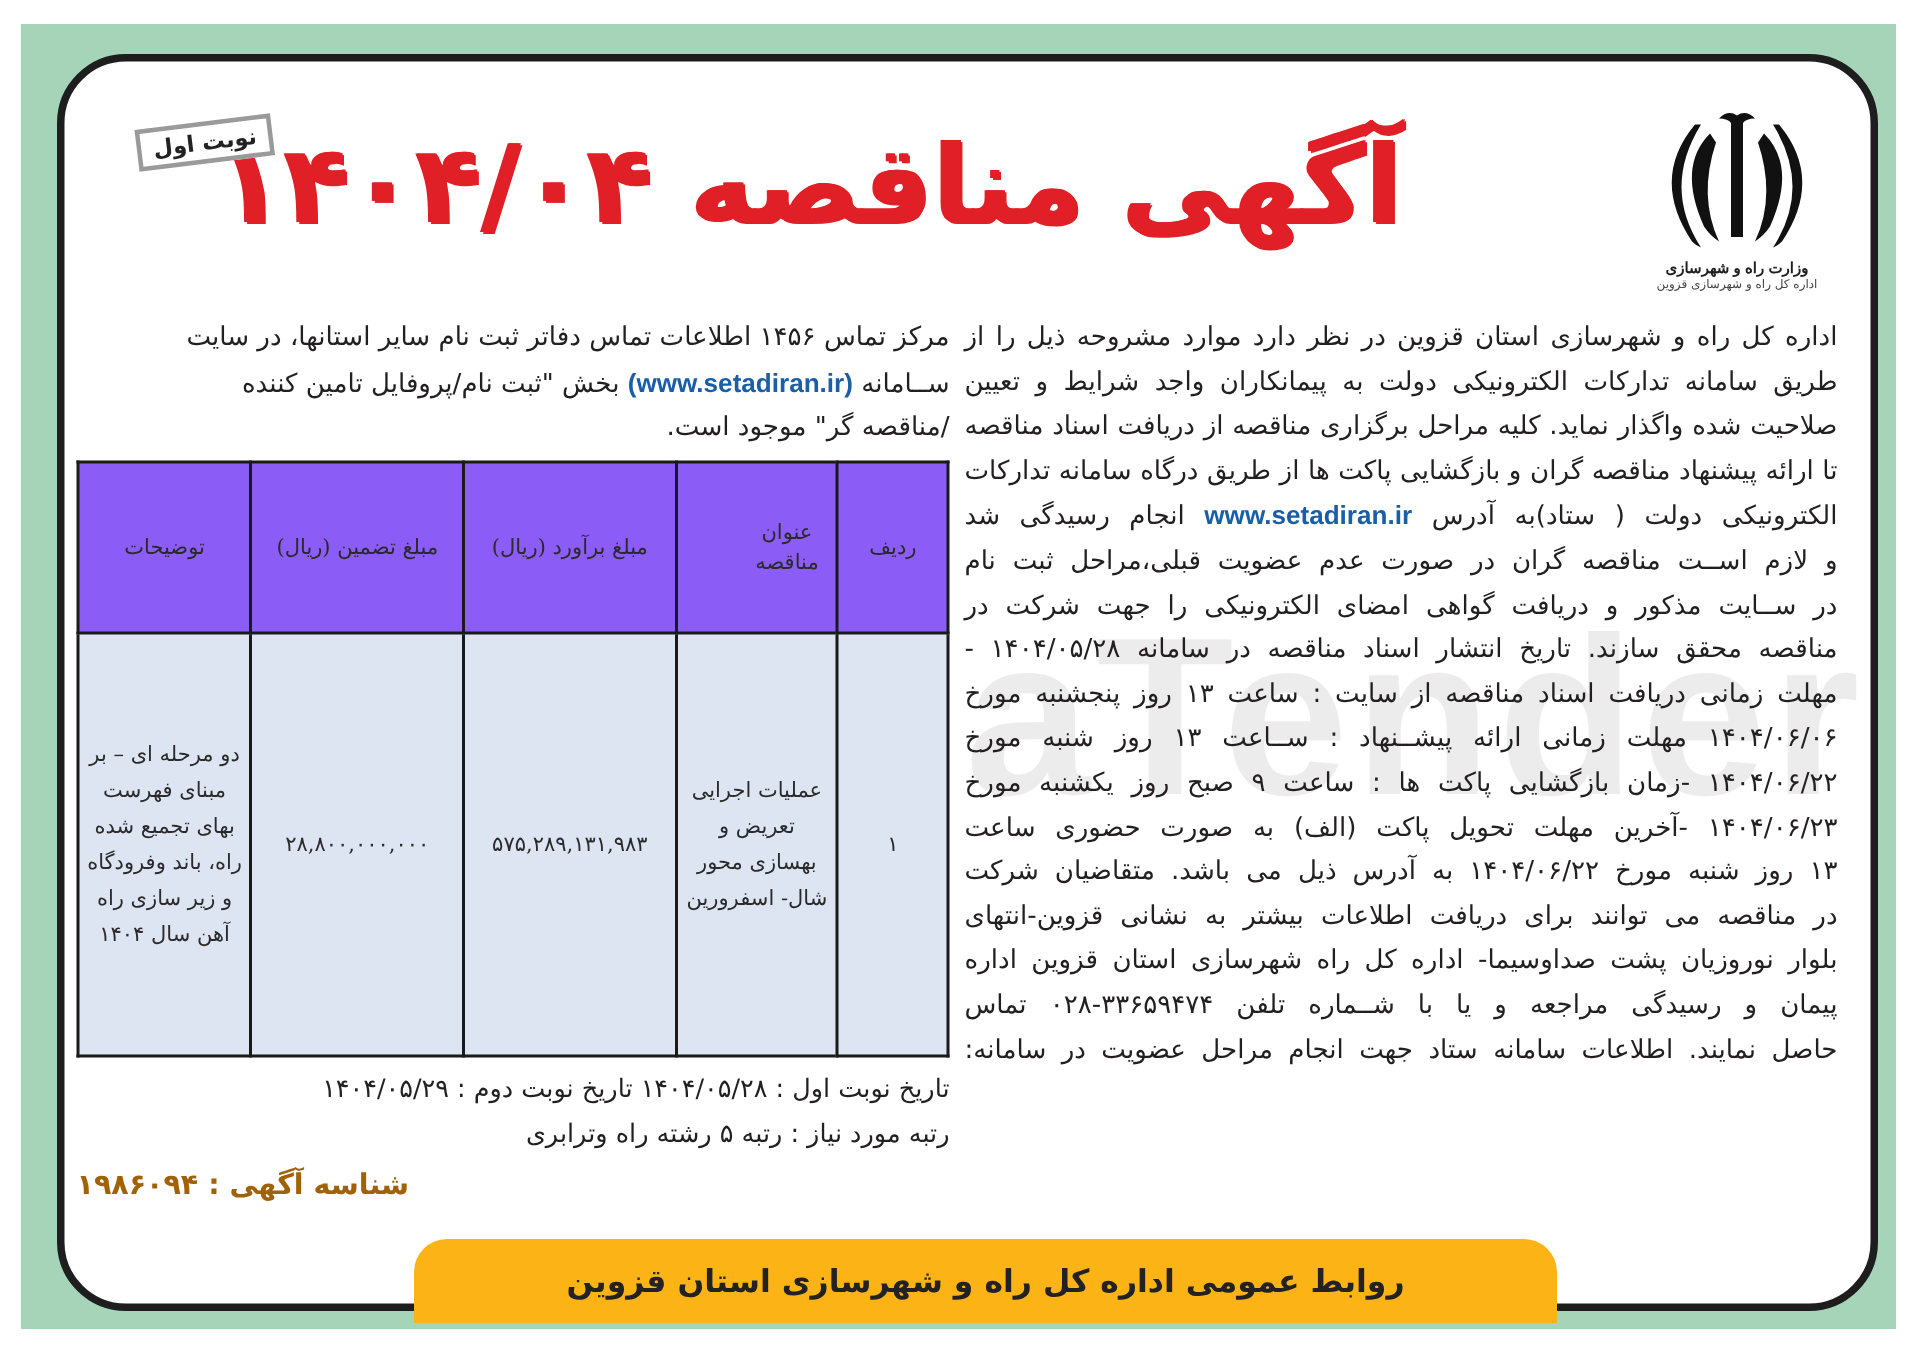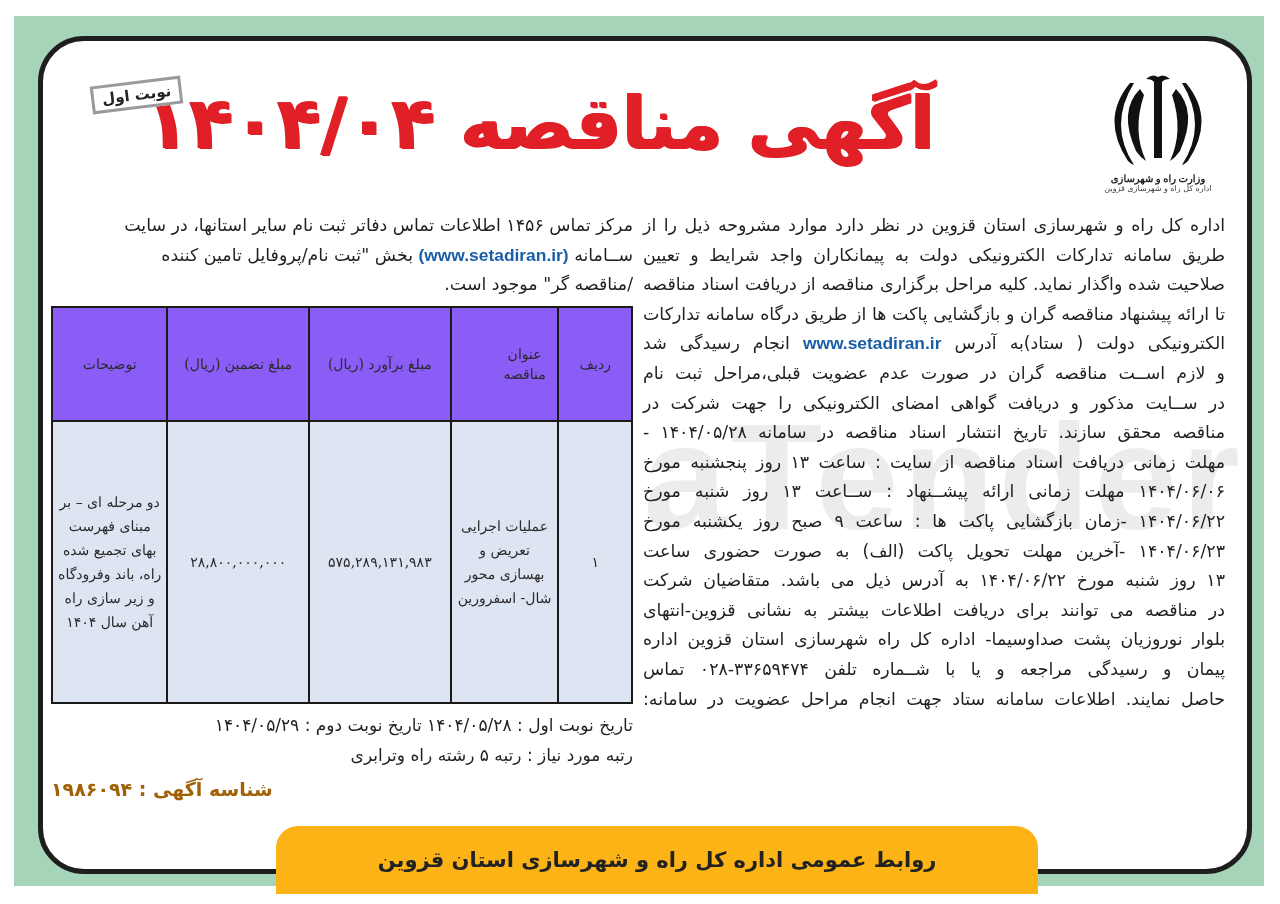--- a/index.html
+++ b/index.html
@@ -33,21 +33,21 @@
   .wm-shield {
     position: absolute; left: 0px; top: 10px; width: 110px; height: 140px;
     border: 22px solid rgba(120,120,120,0.14); border-radius: 50px 50px 60px 60px;
   }
 
   
   .emblem {
     position: absolute; right: 34px; top: 30px; width: 110px; height: 150px; text-align: center;
   }
   .emblem svg { display: block; margin: 0 auto; }
-  .emblem .ministry { font-size: 10px; font-weight: 700; margin-top: 2px; font-family: Liberation Serif, serif; }
+  .emblem .ministry { font-size: 10px; font-weight: 700; margin-top: 2px; font-family: Liberation Sans, sans-serif; }
   .emblem .dept { font-size: 8px; color: #444; font-family: "DejaVu Serif", serif; }
 
   .main-title {
     position: absolute; right: 312px; top: 22px; height: 120px;
     font-family: "DejaVu Sans", sans-serif; font-weight: 900; font-size: 72px; color: #e01f26;
     white-space: nowrap; letter-spacing: 2px; line-height: 120px;
     text-shadow: 1px 1px 0 #e01f26, -1px 0 0 #e01f26;
   }
   .turn-badge {
     position: absolute; left: 48px; top: 40px; transform: rotate(-7deg);
@@ -84,21 +84,21 @@
   .c-estimate { width: 142px; }
   .c-guarantee { width: 142px; }
   .c-desc { width: 116px; }
   td.num { vertical-align: middle; font-size: 14px; letter-spacing: 0.5px; }
 
   .dates { font-size: 17px; line-height: 30px; margin-top: 6px; }
   .ad-id { color: #a16207; font-weight: 700; font-size: 19px; line-height: 34px; margin-top: 2px; text-align: left; direction: rtl; }
 
   
   .footer-bar {
-    position: absolute; left: 276px; top: 826px; width: 762px; height: 68px;
+    position: absolute; left: 276px; top: 826px; width: 762px; height: 56px;
     background: #fcb316; border-radius: 22px 22px 0 0; z-index: 3;
     display: flex; align-items: center; justify-content: center;
     font-size: 21px; font-weight: 700; color: #222;
   }
 </style>
 </head>
 <body>
 
 <div class="green-frame"></div>
 

